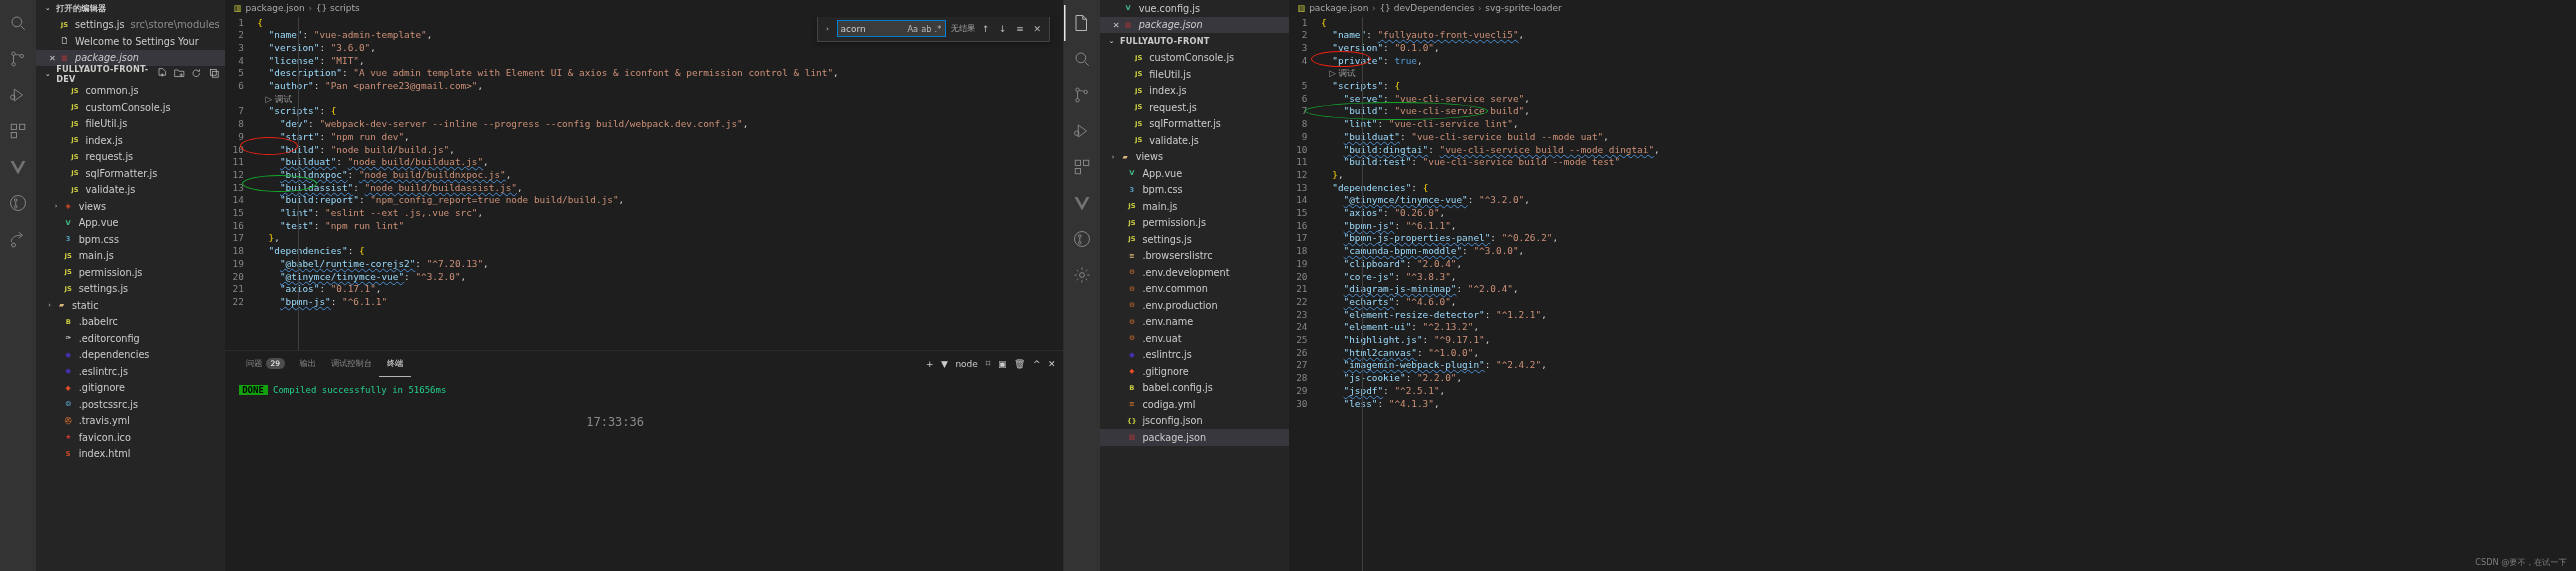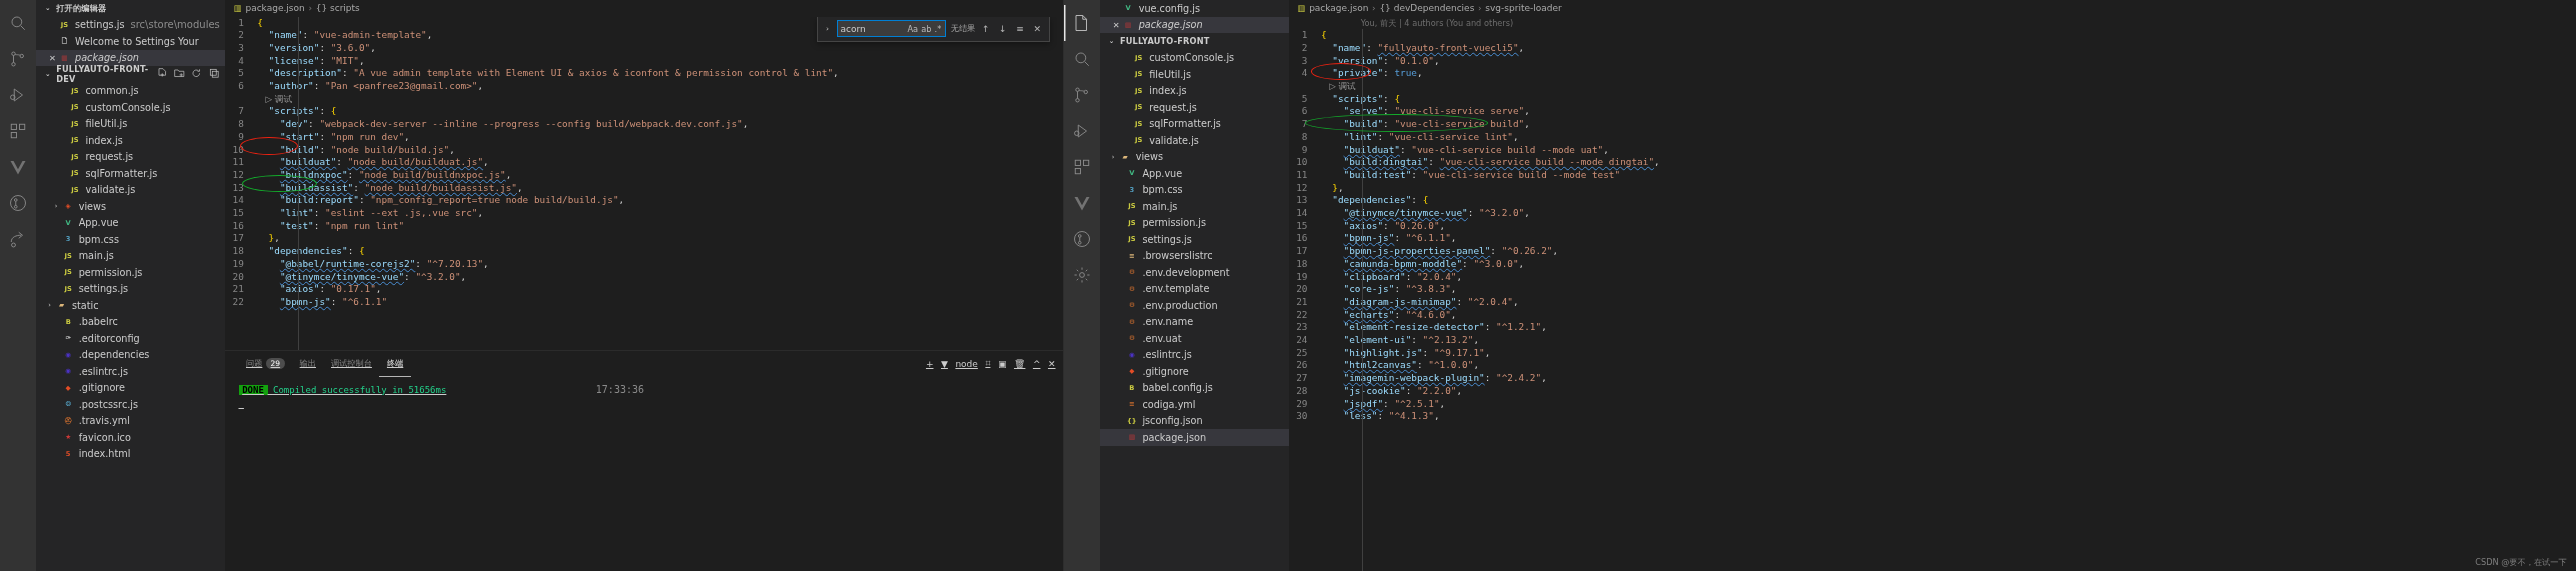--- a/index.html
+++ b/index.html
@@ -97,21 +97,21 @@
     background:#3c3c3c; border:0.7px solid #007fd4; height:16.5px; width:109px;
     display:flex; align-items:center; padding:0 3px; gap:3px;
   }
   .find-input input {
     background:transparent; border:none; outline:none; color:#cccccc;
     font-size:9px; font-family:"DejaVu Sans","Liberation Sans",sans-serif; width:64px;
   }
   .fopt { font-size:8.2px; color:#cccccc; width:12px; text-align:center; opacity:.85; }
   .find-noresult { font-size:8.2px; color:#a0a0a0; margin-left:1.5px; white-space:nowrap; }
   .find-btn { font-size:9px; color:#cccccc; width:13.5px; text-align:center; opacity:.85; }
-  .panel-wrap { border-top:0.7px solid #2b2b2b; background:#1e1e1e;text-decoration:underline; }
+  .panel-wrap { border-top:0.7px solid #2b2b2b; background:#1e1e1e; }
   .panel-tabs { height:26px; display:flex; align-items:center; gap:0; padding-left:13.5px; }
   .ptab { font-size:8.2px; color:#8a8a8a; padding:0 7.5px; height:26px; display:flex; align-items:center; gap:3.7px; }
   .ptab.active { color:#e7e7e7; box-shadow:inset 0 -0.7px 0 #e7e7e7; }
   .badge { background:#4d4d4d; color:#fff; border-radius:6.7px; font-size:7.5px; padding:0.7px 4.5px; }
   .panel-actions { margin-left:auto; display:flex; align-items:center; gap:7.5px; padding-right:7.5px; color:#cccccc; font-size:9px; }
   .term-body { padding:6px 0 0 13.5px; font-family:"DejaVu Sans Mono","Liberation Mono",monospace; font-size:9px; line-height:14.2px; }
 
   
   .exp-actions { margin-left:auto; display:flex; gap:6.7px; padding-right:6px; color:#c5c5c5; }
   .exp-actions svg { width:10.5px; height:10.5px; stroke:#c5c5c5; fill:none; stroke-width:1.1; }
@@ -436,21 +436,21 @@
               <span>▼</span>
               <span>node</span>
               <span>⌗</span>
               <span>▣</span>
               <span>🗑</span>
               <span>^</span>
               <span>✕</span>
             </span>
           </div>
         <div class="term-body" id="left-term">
-            <div><span style="float:right;margin-right:419px;color:#8a8a8a;font-size:10px;">17:33:36</span><span style="background:#13a10e;color:#000;font-weight:bold;padding:0 3.7px;">DONE</span> <span style="color:#23d18b">Compiled successfully in 51656ms</span></div>
+            <div><span style="float:right;margin-right:419px;color:#8a8a8a;font-size:12px;margin-top:32px;">17:33:36</span><span style="background:#13a10e;color:#000;font-weight:bold;padding:0 3.7px;">DONE</span> <span style="color:#23d18b">Compiled successfully in 51656ms</span></div>
             <div>&nbsp;</div>
           </div>
       </div>
     </div>
   </div>
 
   <div class="vsep"></div>
 
   <div class="win" style="width:1512px;">
 
@@ -610,21 +610,21 @@
           <div class="row">
             <span style="width:14.2px"></span>
             <span class="twisty"></span>
             <span class="fi yml-ico">⚙</span>
             <span class="lbl">.env.development</span>
           </div>
           <div class="row">
             <span style="width:14.2px"></span>
             <span class="twisty"></span>
             <span class="fi yml-ico">⚙</span>
-            <span class="lbl">.env.template</span>
+            <span class="lbl">.env.common</span>
           </div>
           <div class="row">
             <span style="width:14.2px"></span>
             <span class="twisty"></span>
             <span class="fi yml-ico">⚙</span>
             <span class="lbl">.env.production</span>
           </div>
           <div class="row">
             <span style="width:14.2px"></span>
             <span class="twisty"></span>
@@ -678,21 +678,20 @@
 
     <div class="editor">
       <div class="breadcrumb">
         <span class="bc-json">▥</span>
         <span>package.json</span>
         <span class="bc-sep">›</span>
         <span>{} devDependencies</span>
         <span class="bc-sep">›</span>
         <span>svg-sprite-loader</span>
       </div>
-      <div class="authors">You, 前天 | 4 authors (You and others)</div>
 
       <div class="code-area" style="position:relative;">
         <div class="gutter" id="right-gutter">
             <pre class="code"><div>1</div><div>2</div><div>3</div><div>4</div><div>&nbsp;</div><div>5</div><div>6</div><div>7</div><div>8</div><div>9</div><div>10</div><div>11</div><div>12</div><div>13</div><div>14</div><div>15</div><div>16</div><div>17</div><div>18</div><div>19</div><div>20</div><div>21</div><div>22</div><div>23</div><div>24</div><div>25</div><div>26</div><div>27</div><div>28</div><div>29</div><div>30</div></pre>
           </div>
         <div class="codebody" id="right-code">
             <pre class="code"><div><span class="b">{</span></div><div>  <span class="k">"name"</span><span class="p">:</span> <span class="s squig">"fullyauto-front-vuecli5"</span><span class="p">,</span></div><div>  <span class="k">"version"</span><span class="p">:</span> <span class="s">"0.1.0"</span><span class="p">,</span></div><div>  <span class="k">"private"</span><span class="p">:</span> <span class="bool">true</span><span class="p">,</span></div><div class="codelens">&nbsp;&nbsp;&nbsp;▷ 调试</div><div>  <span class="k">"scripts"</span><span class="p">:</span> <span class="b">{</span></div><div>    <span class="k">"serve"</span><span class="p">:</span> <span class="s">"vue-cli-service serve"</span><span class="p">,</span></div><div>    <span class="k">"build"</span><span class="p">:</span> <span class="s">"vue-cli-service build"</span><span class="p">,</span></div><div>    <span class="k">"lint"</span><span class="p">:</span> <span class="s">"vue-cli-service lint"</span><span class="p">,</span></div><div>    <span class="k squig">"builduat"</span><span class="p">:</span> <span class="s">"vue-cli-service build --mode uat"</span><span class="p">,</span></div><div>    <span class="k squig">"build:dingtai"</span><span class="p">:</span> <span class="s squig">"vue-cli-service build --mode dingtai"</span><span class="p">,</span></div><div>    <span class="k">"build:test"</span><span class="p">:</span> <span class="s">"vue-cli-service build --mode test"</span></div><div>  <span class="b">}</span><span class="p">,</span></div><div>  <span class="k">"dependencies"</span><span class="p">:</span> <span class="b">{</span></div><div>    <span class="k squig">"@tinymce/tinymce-vue"</span><span class="p">:</span> <span class="s">"^3.2.0"</span><span class="p">,</span></div><div>    <span class="k">"axios"</span><span class="p">:</span> <span class="s">"0.26.0"</span><span class="p">,</span></div><div>    <span class="k squig">"bpmn-js"</span><span class="p">:</span> <span class="s">"^6.1.1"</span><span class="p">,</span></div><div>    <span class="k squig">"bpmn-js-properties-panel"</span><span class="p">:</span> <span class="s">"^0.26.2"</span><span class="p">,</span></div><div>    <span class="k squig">"camunda-bpmn-moddle"</span><span class="p">:</span> <span class="s">"^3.0.0"</span><span class="p">,</span></div><div>    <span class="k">"clipboard"</span><span class="p">:</span> <span class="s">"2.0.4"</span><span class="p">,</span></div><div>    <span class="k">"core-js"</span><span class="p">:</span> <span class="s">"^3.8.3"</span><span class="p">,</span></div><div>    <span class="k squig">"diagram-js-minimap"</span><span class="p">:</span> <span class="s">"^2.0.4"</span><span class="p">,</span></div><div>    <span class="k squig">"echarts"</span><span class="p">:</span> <span class="s">"^4.6.0"</span><span class="p">,</span></div><div>    <span class="k">"element-resize-detector"</span><span class="p">:</span> <span class="s">"^1.2.1"</span><span class="p">,</span></div><div>    <span class="k">"element-ui"</span><span class="p">:</span> <span class="s">"^2.13.2"</span><span class="p">,</span></div><div>    <span class="k">"highlight.js"</span><span class="p">:</span> <span class="s">"^9.17.1"</span><span class="p">,</span></div><div>    <span class="k squig">"html2canvas"</span><span class="p">:</span> <span class="s">"^1.0.0"</span><span class="p">,</span></div><div>    <span class="k squig">"imagemin-webpack-plugin"</span><span class="p">:</span> <span class="s">"^2.4.2"</span><span class="p">,</span></div><div>    <span class="k">"js-cookie"</span><span class="p">:</span> <span class="s">"2.2.0"</span><span class="p">,</span></div><div>    <span class="k squig">"jspdf"</span><span class="p">:</span> <span class="s">"^2.5.1"</span><span class="p">,</span></div><div>    <span class="k">"less"</span><span class="p">:</span> <span class="s">"^4.1.3"</span><span class="p">,</span></div></pre>
           </div>
         <div class="iguide" style="left:73px;"></div>
         <div class="minimap"></div>

